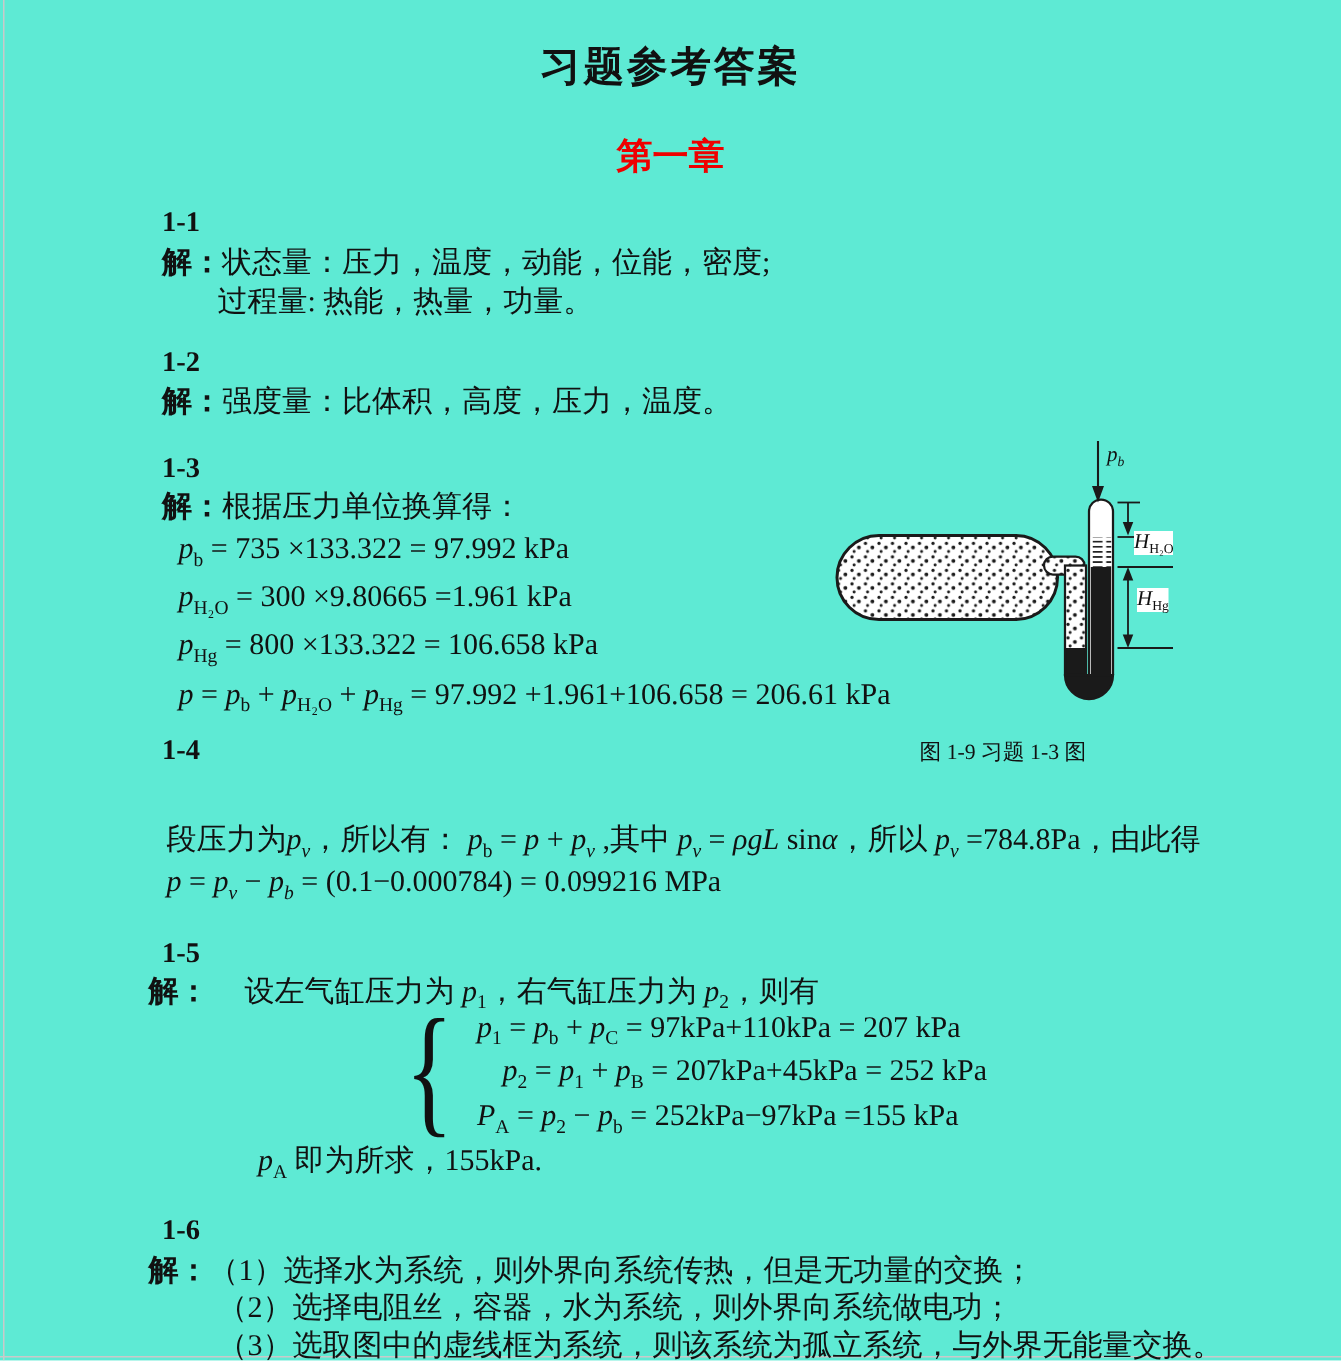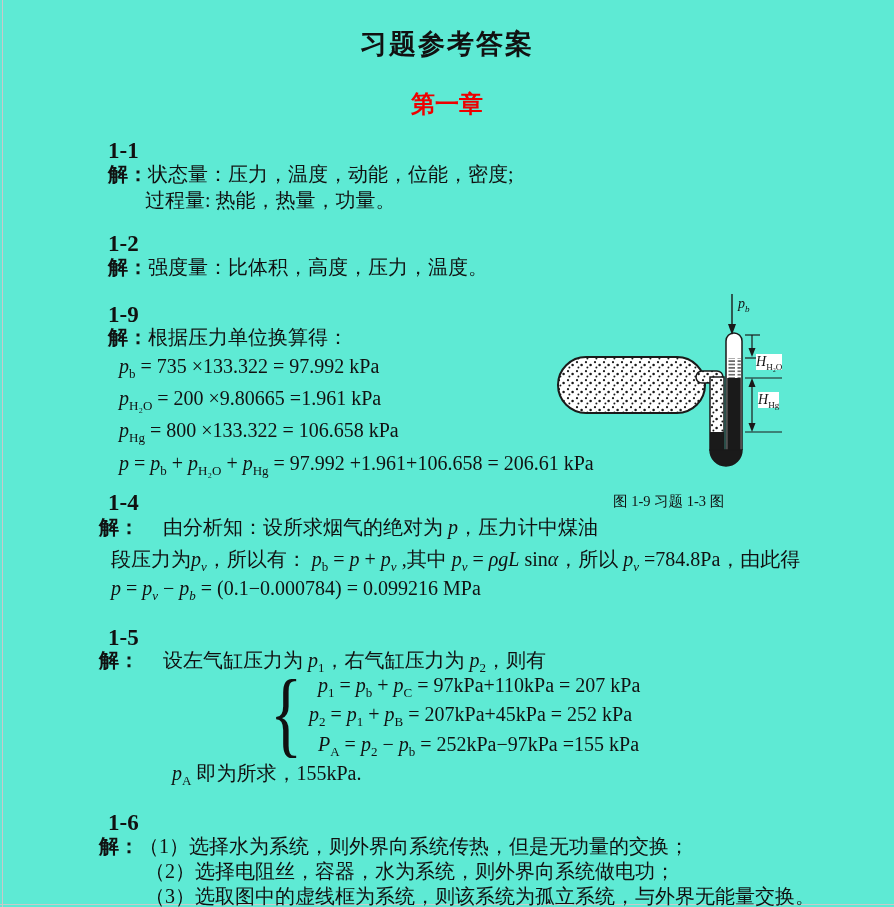--- a/index.html
+++ b/index.html
@@ -3,21 +3,21 @@
 <meta charset="utf-8">
 <style>
   html,body{margin:0;padding:0;background:#ffffff;}
   .page{position:relative;width:894px;height:907px;background:#5eead4;overflow:hidden;
         font-family:"Liberation Serif","DejaVu Serif",serif;color:#111;}
   .abs{position:absolute;}
   .edge-v{left:2px;top:0;width:1px;height:907px;background:#c9c9c9;}
   .edge-h{left:0;top:904px;width:894px;height:1px;background:#c9c9c9;}
   .doc-title{left:0;top:26px;width:100%;text-align:center;font-size:27px;font-weight:bold;letter-spacing:2px;}
   .chapter{left:0;top:88px;width:100%;text-align:center;font-size:24px;font-weight:bold;}
-  .num{font-weight:bold;font-size:23px;}
+  .num{font-weight:bold;font-size:19px;}
   .cn{font-size:20px;white-space:nowrap;}
   .jie{font-weight:bold;}
   .formula{font-size:20px;white-space:nowrap;margin-left:24px;}
   .it{font-style:italic;}
   sub{font-size:0.65em;line-height:0;}
   .brace{font-size:96px;font-weight:100;line-height:90px;transform:scaleX(0.7);transform-origin:left center;}
   .caption{font-size:14.5px;white-space:nowrap;}
   .figlabel{font-size:14px;white-space:nowrap;}
   svg{display:block;}
 </style>
@@ -31,24 +31,24 @@
   <div class="abs doc-title">习题参考答案</div>
   <div class="abs chapter" id="chapter" style="color: rgb(238, 0, 0);">第一章</div>
 
   <div class="abs num" style="left:108px;top:138px;">1-1</div>
   <div class="abs cn" style="left:108px;top:161px;"><span class="jie">解：</span><span>状态量：压力，温度，动能，位能，密度;</span></div>
   <div class="abs cn" style="left:145px;top:187px;">过程量: 热能，热量，功量。</div>
 
   <div class="abs num" style="left:108px;top:231px;">1-2</div>
   <div class="abs cn" style="left:108px;top:254px;"><span class="jie">解：</span><span>强度量：比体积，高度，压力，温度。</span></div>
 
-  <div class="abs num" style="left:108px;top:302px;">1-9</div>
+  <div class="abs num" style="left:108px;top:302px;">1-3</div>
   <div class="abs cn" style="left:108px;top:324px;"><span class="jie">解：</span><span>根据压力单位换算得：</span></div>
   <div class="abs formula" style="left:95px;top:355px;"><span class="it">p</span><sub>b</sub><span> = 735 ×133.322 = 97.992 kPa</span></div>
-  <div class="abs formula" style="left:95px;top:387px;"><span class="it">p</span><sub>H₂O</sub><span> = 200 ×9.80665 =1.961 kPa</span></div>
+  <div class="abs formula" style="left:95px;top:387px;"><span class="it">p</span><sub>H₂O</sub><span> = 300 ×9.80665 =1.961 kPa</span></div>
   <div class="abs formula" style="left:95px;top:419px;"><span class="it">p</span><sub>Hg</sub><span> = 800 ×133.322 = 106.658 kPa</span></div>
   <div class="abs formula" style="left:95px;top:452px;"><span class="it">p</span><span> = </span><span class="it">p</span><sub>b</sub><span> + </span><span class="it">p</span><sub>H₂O</sub><span> + </span><span class="it">p</span><sub>Hg</sub><span> = 97.992 +1.961+106.658 = 206.61 kPa</span></div>
 
   <div class="abs" style="left:548px;top:288px;width:250px;height:200px;">
     <svg width="250" height="200" viewBox="0 0 250 200">
       <defs>
         <pattern id="dots" width="9" height="9" patternUnits="userSpaceOnUse">
           <rect width="9" height="9" fill="#ffffff"></rect>
           <circle cx="2" cy="2.2" r="1.1" fill="#1a1a1a"></circle>
           <circle cx="6.6" cy="5" r="1.3" fill="#1a1a1a"></circle>
@@ -87,29 +87,28 @@
       <polygon points="200.5,135 207.5,135 204,144" fill="#1a1a1a"></polygon>
       <line x1="197" y1="144" x2="234" y2="144" stroke="#1a1a1a" stroke-width="1.2"></line>
     </svg>
     <div class="abs figlabel" style="left:190px;top:8px;"><span class="it">p</span><sub class="it">b</sub></div>
     <div class="abs figlabel" style="left:208px;top:66px;background:#fff;"><span class="it">H</span><sub>H₂O</sub></div>
     <div class="abs figlabel" style="left:210px;top:104px;background:#fff;"><span class="it">H</span><sub>Hg</sub></div>
   </div>
   <div class="abs caption" style="left:613px;top:492px;">图 1-9 习题 1-3 图</div>
 
   <div class="abs num" style="left:108px;top:490px;">1-4</div>
-  <div class="abs cn" style="left:99px;top:514px;"><span class="jie">解：</span><span class="formula"><span>由分析知：设所求烟气的绝对为 </span><span class="it">p</span><span>，压力计中煤油</span></span></div>
   <div class="abs formula" style="left:87px;top:546px;"><span>段压力为</span><span class="it">p</span><sub class="it">v</sub><span>，所以有： </span><span class="it">p</span><sub>b</sub><span> = </span><span class="it">p</span><span> + </span><span class="it">p</span><sub class="it">v</sub><span> ,其中 </span><span class="it">p</span><sub class="it">v</sub><span> = </span><span class="it">ρgL</span><span> sin</span><span class="it">α</span><span>，所以 </span><span class="it">p</span><sub class="it">v</sub><span> =784.8Pa，由此得</span></div>
   <div class="abs formula" style="left:87px;top:577px;"><span class="it">p</span><span> = </span><span class="it">p</span><sub class="it">v</sub><span> − </span><span class="it">p</span><sub class="it">b</sub><span> = (0.1−0.000784) = 0.099216 MPa</span></div>
 
   <div class="abs num" style="left:108px;top:625px;">1-5</div>
   <div class="abs cn" style="left:99px;top:647px;"><span class="jie">解：</span><span class="formula"><span>设左气缸压力为 </span><span class="it">p</span><sub>1</sub><span>，右气缸压力为 </span><span class="it">p</span><sub>2</sub><span>，则有</span></span></div>
   <div class="abs brace" style="left:270px;top:668px;">{</div>
   <div class="abs formula" style="left:294px;top:674px;"><span class="it">p</span><sub>1</sub><span> = </span><span class="it">p</span><sub>b</sub><span> + </span><span class="it">p</span><sub>C</sub><span> = 97kPa+110kPa = 207 kPa</span></div>
-  <div class="abs formula" style="left:285px;top:703px;"><span class="it">p</span><sub>2</sub><span> = </span><span class="it">p</span><sub>1</sub><span> + </span><span class="it">p</span><sub>B</sub><span> = 207kPa+45kPa = 252 kPa</span></div>
+  <div class="abs formula" style="left:311px;top:703px;"><span class="it">p</span><sub>2</sub><span> = </span><span class="it">p</span><sub>1</sub><span> + </span><span class="it">p</span><sub>B</sub><span> = 207kPa+45kPa = 252 kPa</span></div>
   <div class="abs formula" style="left:294px;top:733px;"><span class="it">P</span><sub>A</sub><span> = </span><span class="it">p</span><sub>2</sub><span> − </span><span class="it">p</span><sub>b</sub><span> = 252kPa−97kPa =155 kPa</span></div>
   <div class="abs formula" style="left:148px;top:760px;"><span class="it">p</span><sub>A</sub><span> 即为所求，155kPa.</span></div>
 
   <div class="abs num" style="left:108px;top:810px;">1-6</div>
   <div class="abs cn" style="left:99px;top:833px;"><span class="jie">解：</span><span>（1）选择水为系统，则外界向系统传热，但是无功量的交换；</span></div>
   <div class="abs cn" style="left:145px;top:858px;">（2）选择电阻丝，容器，水为系统，则外界向系统做电功；</div>
   <div class="abs cn" style="left:145px;top:883px;">（3）选取图中的虚线框为系统，则该系统为孤立系统，与外界无能量交换。</div>
 </div>
 
 </body></html>

